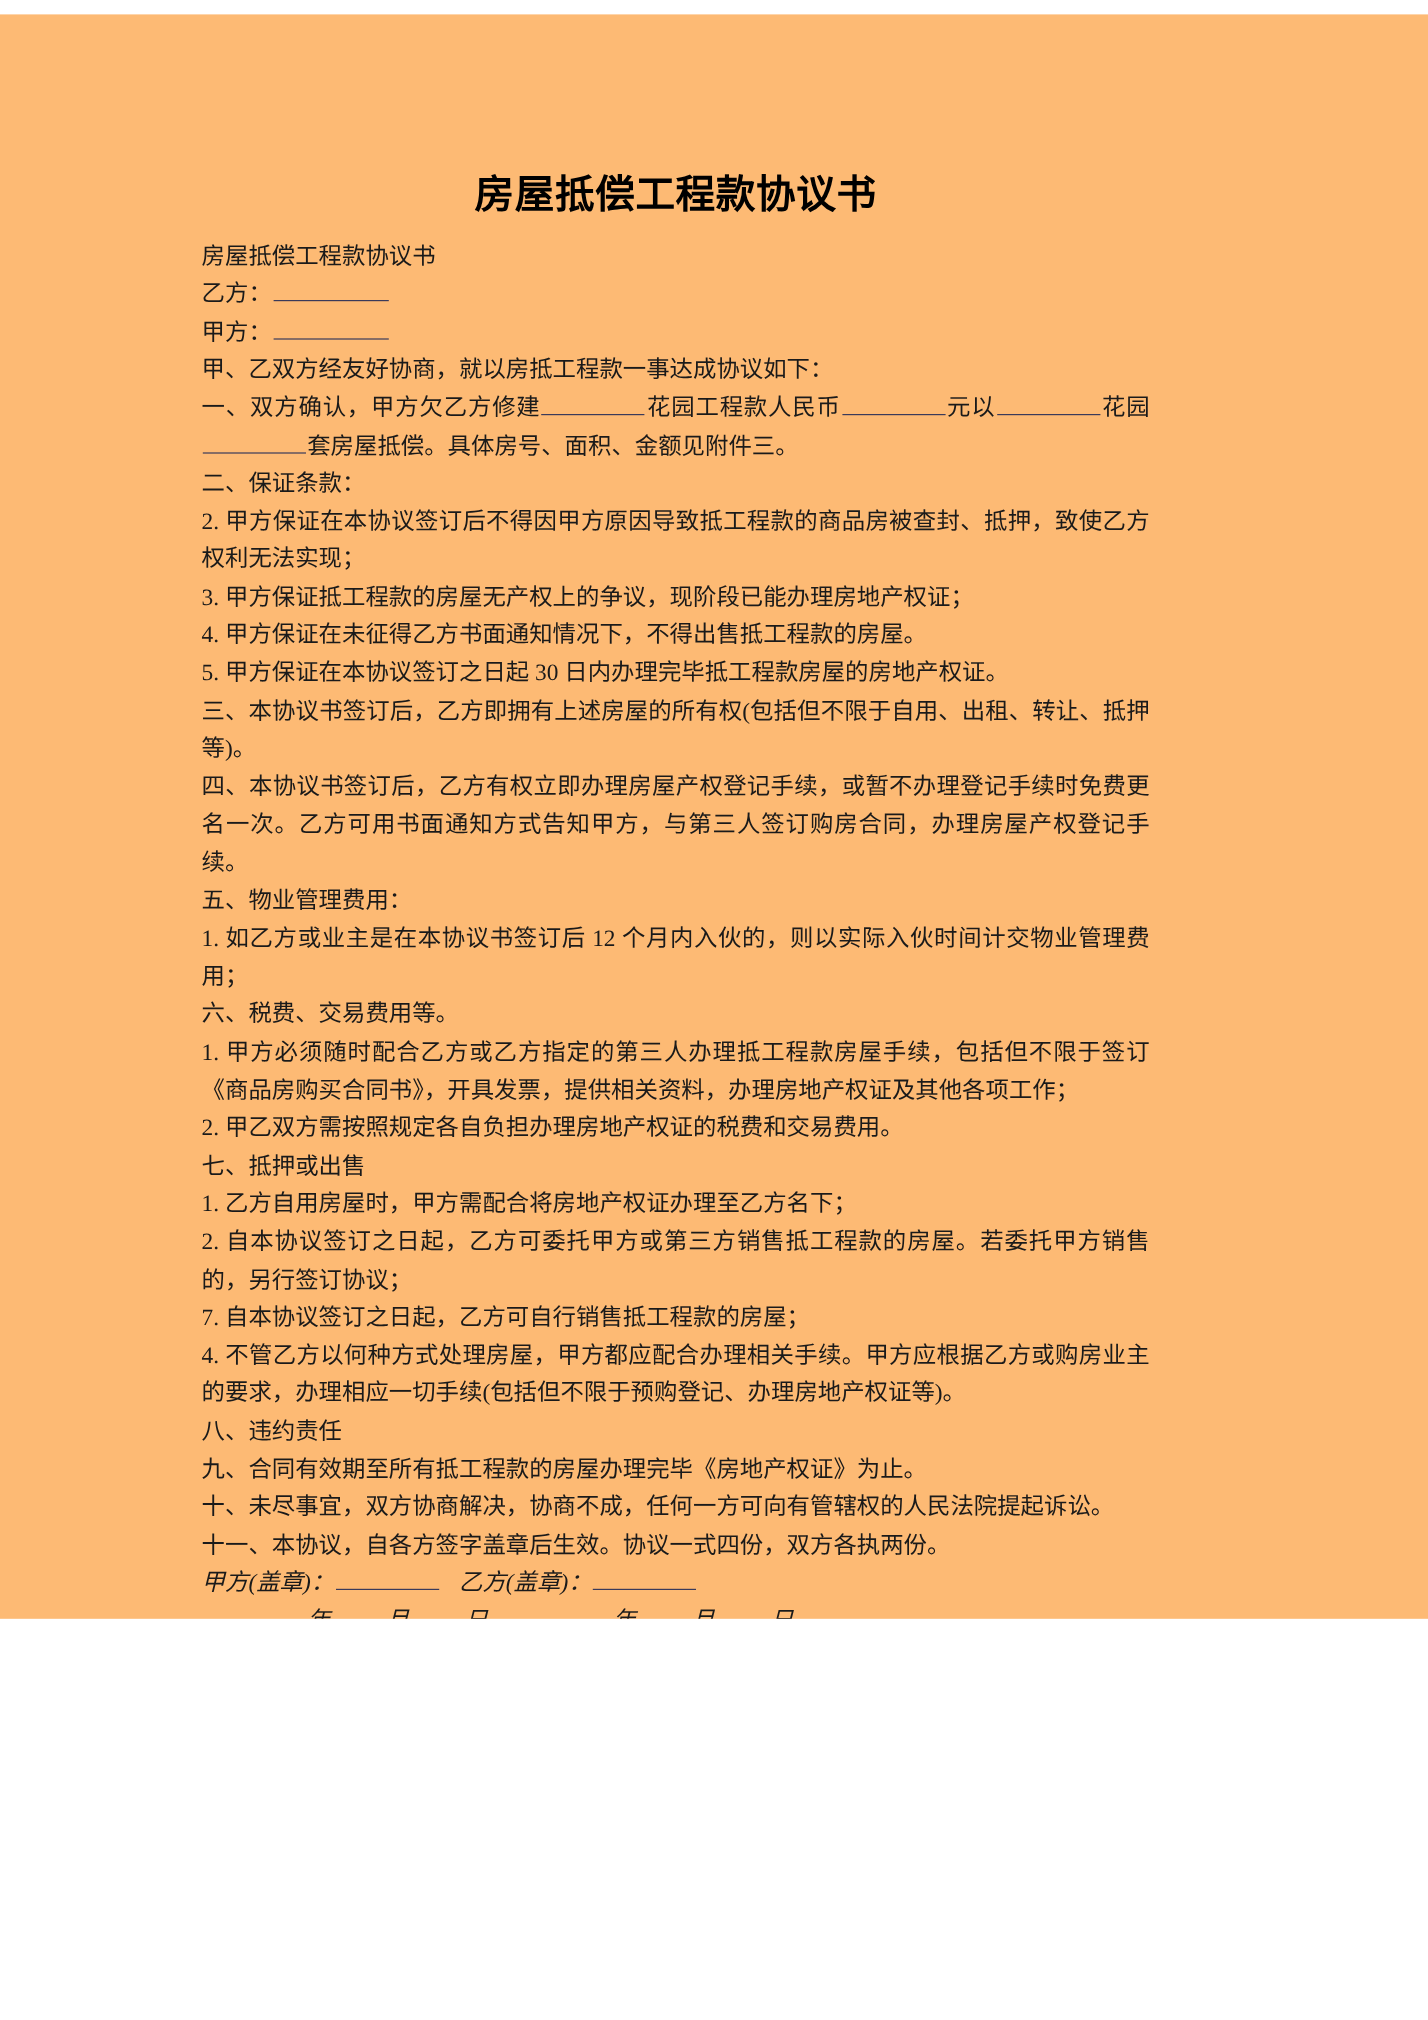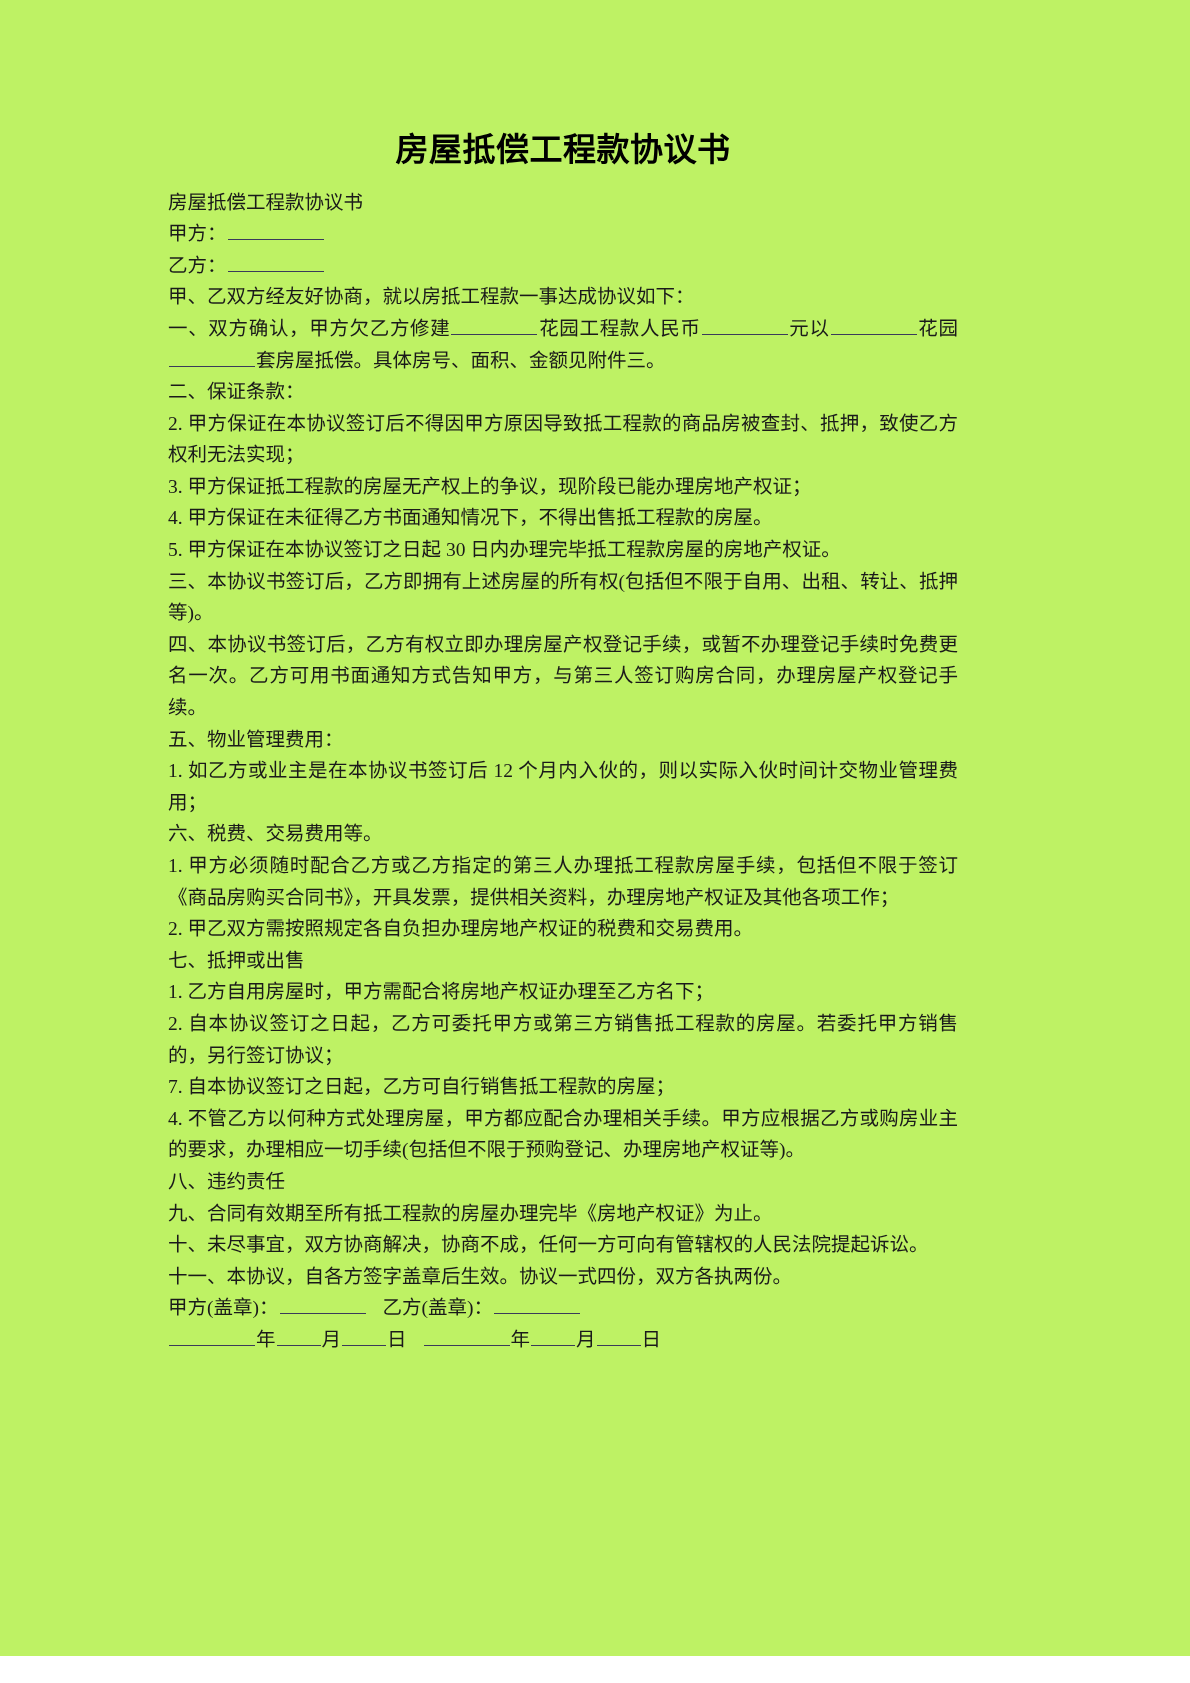--- a/index.html
+++ b/index.html
@@ -6,26 +6,26 @@
     margin: 0;
     padding: 0;
     background: #ffffff;
   }
   body {
     font-family: "Liberation Serif", "DejaVu Serif", serif;
     color: #000000;
   }
   .page {
     width: 1190px;
-    height: 1656px;
+    height: 1337px;
     box-sizing: border-box;
-    background: #bef264;
+    background: #fdba74;
     position: relative;
     overflow: hidden;
-    margin: 0 auto;
+    margin: 12px auto;
   }
   .page-inner {
     position: absolute;
     left: 168px;
     top: 128px;
     width: 790px;
   }
   .doc-title {
     font-family: "DejaVu Sans", "Liberation Sans", sans-serif;
     font-weight: bold;
@@ -51,38 +51,38 @@
   .blank {
     display: inline-block;
     border-bottom: 1px solid #3a3a5a;
     vertical-align: baseline;
     height: 0.95em;
     margin: 0 1px;
   }
   .b-md   { width: 86px; }
   .b-lg   { width: 96px; }
   .b-xs   { width: 44px; }
-  .sig-block .para { margin: 0; }
+  .sig-block .para { margin: 0; font-style: italic; }
   .gap-sm { display: inline-block; width: 16px; }
 </style>
 </head>
 <body>
 
 <div class="page">
   <div class="page-inner">
 
     <h1 class="doc-title">房屋抵偿工程款协议书</h1>
 
     <div class="body-text">
 
       <p class="para">房屋抵偿工程款协议书</p>
 
+      <p class="para"><span>乙方：</span><span class="blank b-lg"></span></p>
+
       <p class="para"><span>甲方：</span><span class="blank b-lg"></span></p>
-
-      <p class="para"><span>乙方：</span><span class="blank b-lg"></span></p>
 
       <p class="para">甲、乙双方经友好协商，就以房抵工程款一事达成协议如下：</p>
 
       <p class="para"><span>一、双方确认，甲方欠乙方修建</span><span class="blank b-md"></span><span>花园工程款人民币</span><span class="blank b-md"></span><span>元以</span><span class="blank b-md"></span><span>花园</span><span class="blank b-md"></span><span>套房屋抵偿。具体房号、面积、金额见附件三。</span></p>
 
       <p class="para">二、保证条款：</p>
       <p class="para">2. 甲方保证在本协议签订后不得因甲方原因导致抵工程款的商品房被查封、抵押，致使乙方权利无法实现；</p>
       <p class="para">3. 甲方保证抵工程款的房屋无产权上的争议，现阶段已能办理房地产权证；</p>
       <p class="para">4. 甲方保证在未征得乙方书面通知情况下，不得出售抵工程款的房屋。</p>
       <p class="para">5. 甲方保证在本协议签订之日起 30 日内办理完毕抵工程款房屋的房地产权证。</p>

